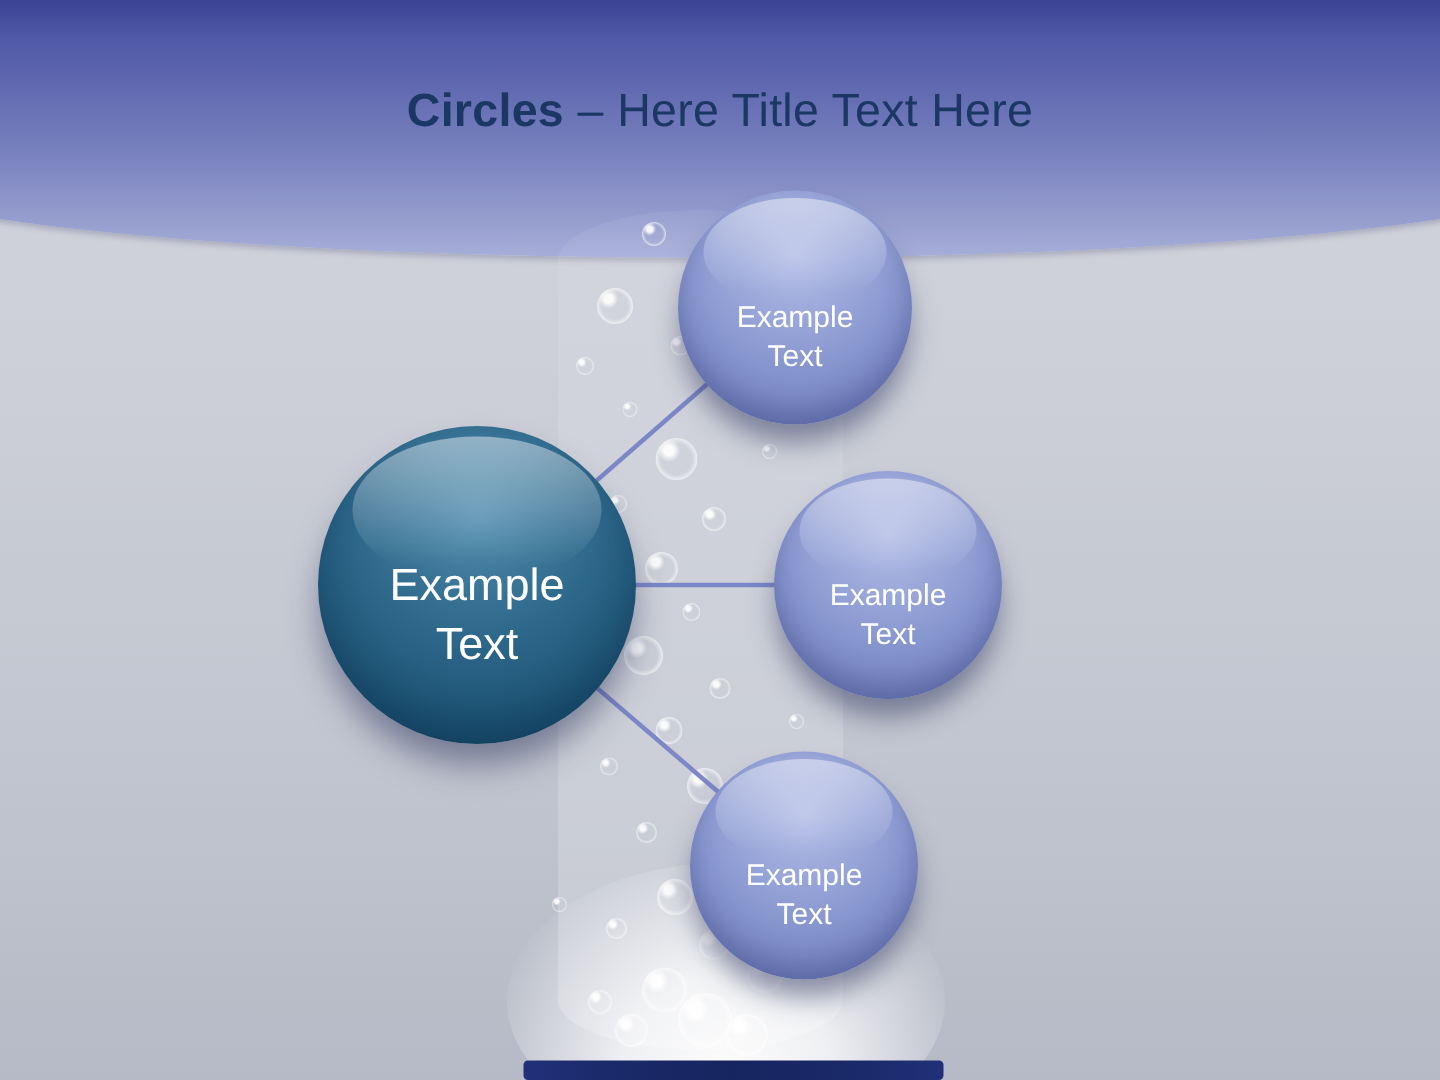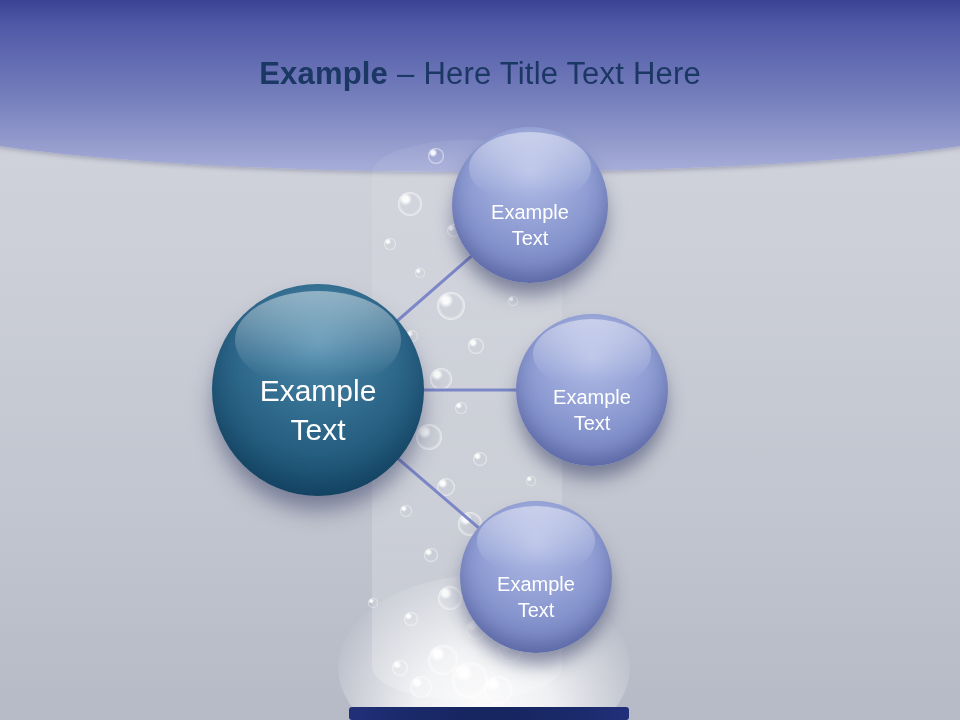--- a/index.html
+++ b/index.html
@@ -68,21 +68,21 @@
   .sat-top{left:452px;top:127px;width:156px;height:156px;}
   .sat-mid{left:516px;top:314px;width:152px;height:152px;}
   .sat-bot{left:460px;top:501px;width:152px;height:152px;}
 </style>
 </head>
 <body>
 
 <div class="header"></div>
 
 <div class="title">
-  <span class="bold">Example</span><span class="sep">–</span><span>Here Title Text Here</span>
+  <span class="bold">Circles</span><span class="sep">–</span><span>Here Title Text Here</span>
 </div>
 
 <div class="haze"></div>
 <div class="glow"></div>
 <div class="base-bar"></div>
 
 <div>
   <i class="bub" style="left:428px;top:148px;width:16px;height:16px"></i>
   <i class="bub" style="left:462px;top:170px;width:10px;height:10px"></i>
   <i class="bub" style="left:398px;top:192px;width:24px;height:24px"></i>

